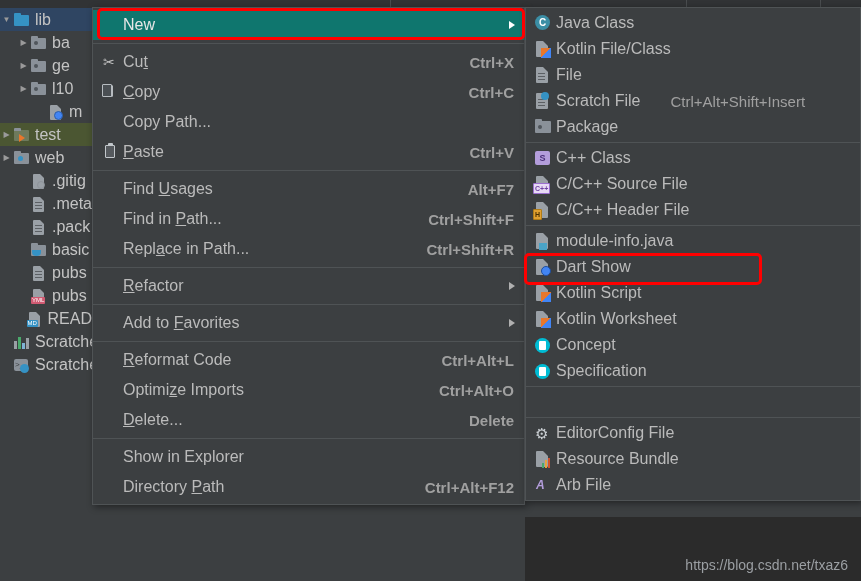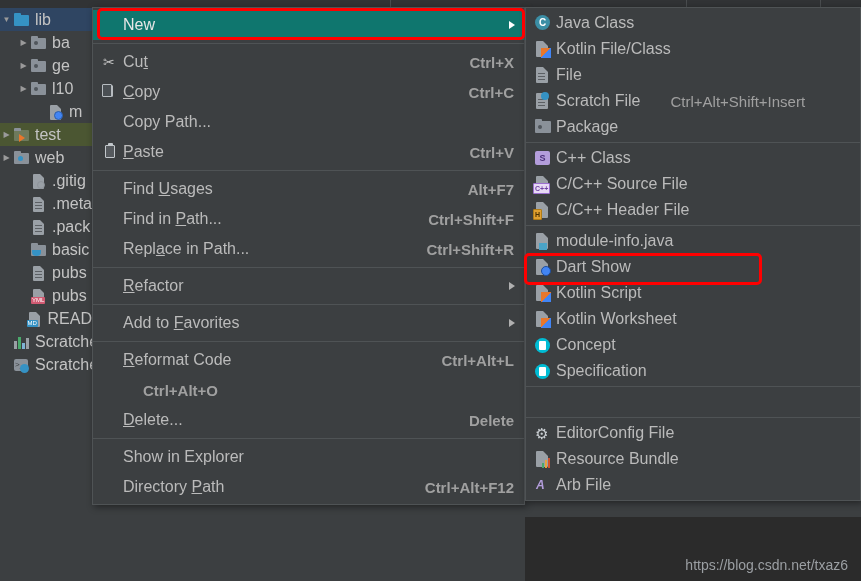--- a/index.html
+++ b/index.html
@@ -501,20 +501,21 @@
         <span class="mi-arrow"></span>
       </div>
       <div class="msep"></div>
       <div class="mi">
         <span class="mi-ic"></span>
         <span class="mi-lbl"><span class="u">R</span>eformat Code</span>
         <span class="mi-key">Ctrl+Alt+L</span>
       </div>
       <div class="mi">
         <span class="mi-ic"></span>
+        <span class="mi-lbl">Optimi<span class="u">z</span>e Imports</span>
         <span class="mi-key">Ctrl+Alt+O</span>
       </div>
       <div class="mi">
         <span class="mi-ic"></span>
         <span class="mi-lbl"><span class="u">D</span>elete...</span>
         <span class="mi-key">Delete</span>
       </div>
       <div class="msep"></div>
       <div class="mi">
         <span class="mi-ic"></span>

